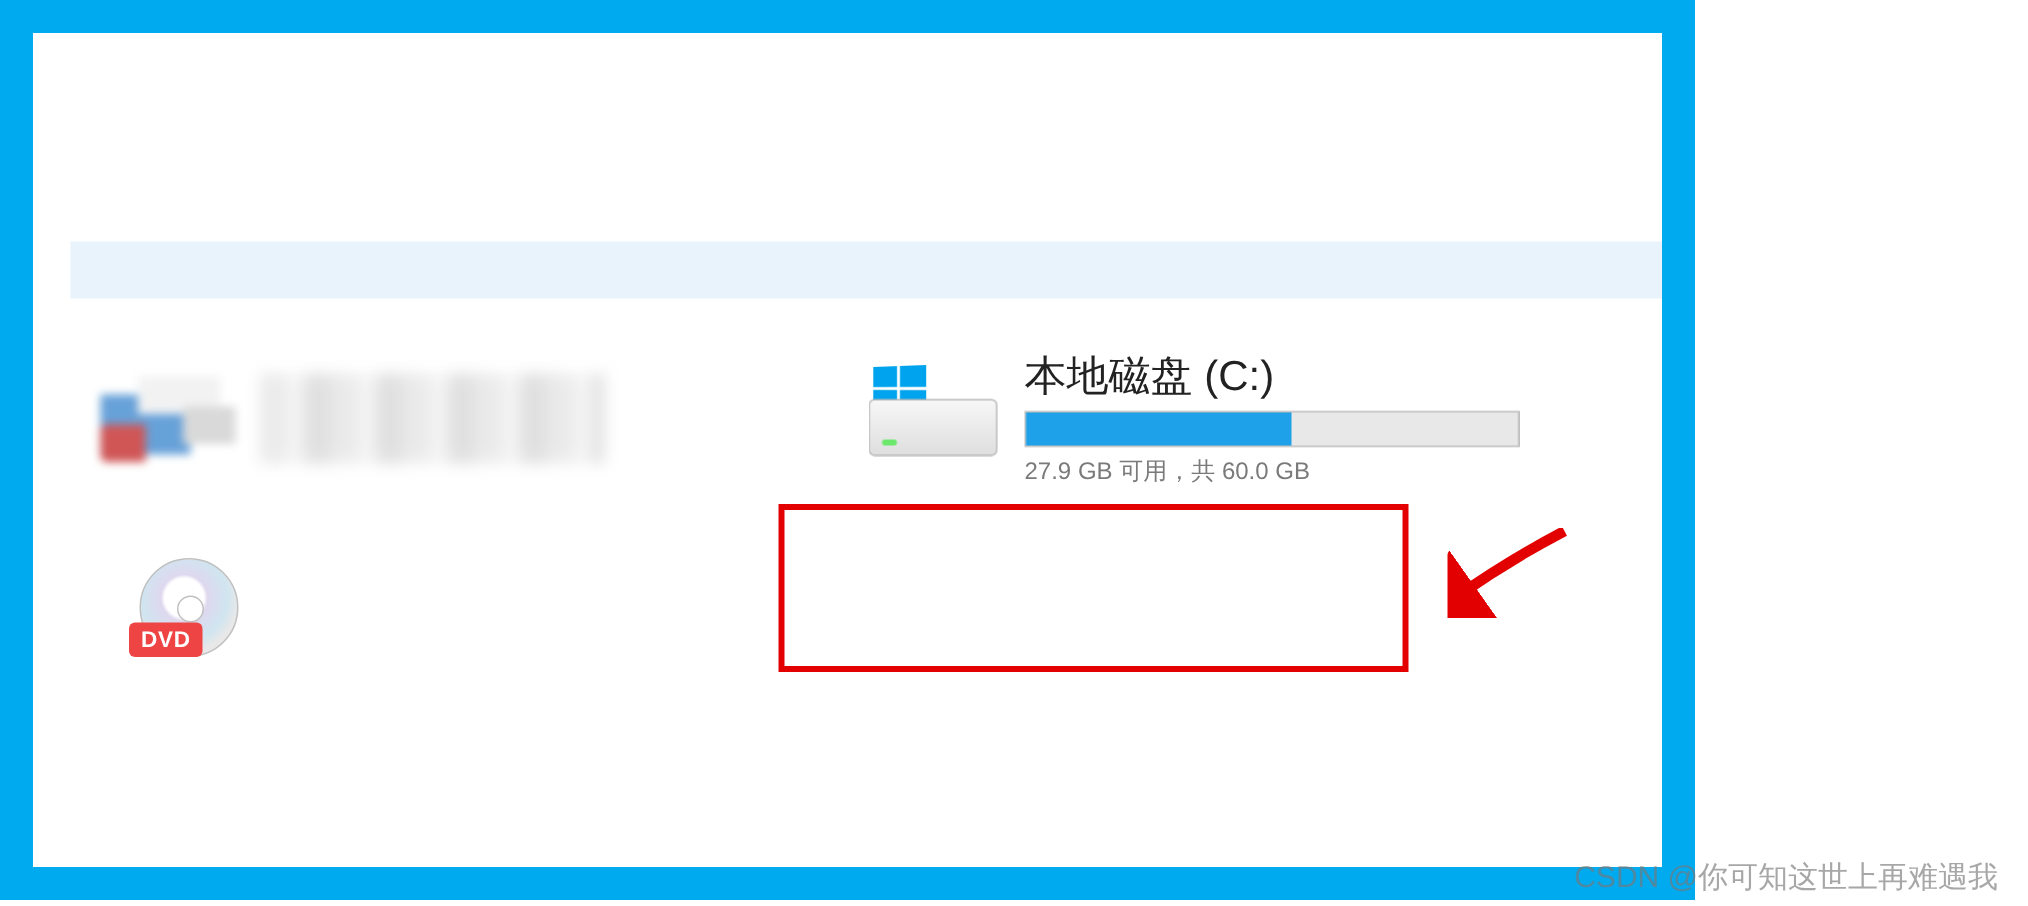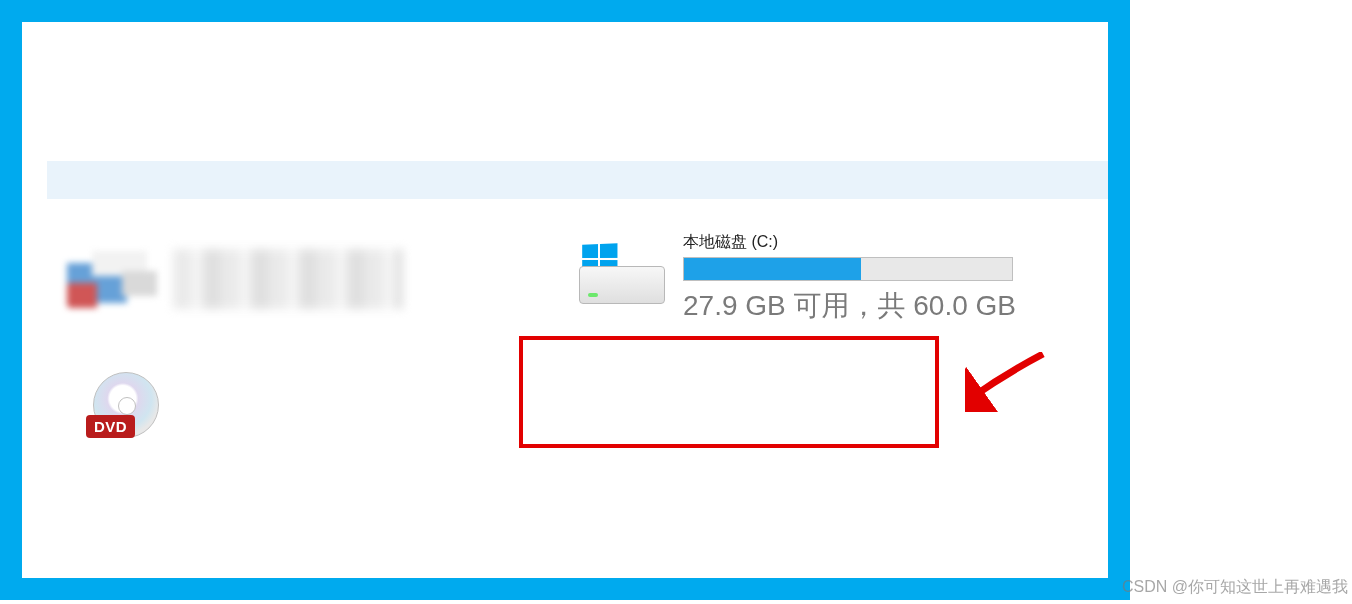--- a/index.html
+++ b/index.html
@@ -78,36 +78,36 @@
     background: repeating-linear-gradient(90deg,#ddd 0 18px,#eee 18px 30px,#ccc 30px 48px);
     opacity:0.6;
   }
   .drive-info {
     flex: 1;
     display: flex;
     flex-direction: column;
     gap: 4px;
   }
   .drive-name {
-    font-size: 16px;
+    font-size: 28px;
     color: #222;
   }
   .progress-bar {
     width: 330px;
     height: 24px;
     border: 1px solid #bfbfbf;
     background: #e8e8e8;
     position: relative;
   }
   .progress-fill {
     height: 100%;
     background: #1ea1e8;
   }
   .drive-stats {
-    font-size: 28px;
+    font-size: 16px;
     color: #7a7a7a;
     margin-top: 2px;
   }
   .hdd-icon {
     width: 86px;
     height: 50px;
     background: linear-gradient(#f7f7f7,#dfdfdf);
     border: 1px solid #b8b8b8;
     border-radius: 4px;
     position: relative;
@@ -148,21 +148,21 @@
     border:1px solid #c0c0c0;
     position:absolute; left:7px; top:0;
   }
   .dvd-disc::after {
     content:""; position:absolute; left:50%; top:50%;
     width:16px; height:16px; margin:-8px 0 0 -8px;
     border-radius:50%; background:#fff; border:1px solid #c0c0c0;
   }
   .dvd-label {
     position:absolute; left:0; bottom:0;
-    background:#b91c1c; color:#fff;
+    background:#ef4444; color:#fff;
     font-size:15px; font-weight:bold;
     padding:3px 8px; border-radius:4px;
     letter-spacing:0.5px;
     margin-top:17px;
   }
   .dvd-item {
     display:flex; align-items:center; gap:16px;
     width:420px; height:100px;
     padding:8px 14px; cursor:pointer;
   }
@@ -178,23 +178,23 @@
   .arrow-annotation {
     position:absolute;
     left:943px;
     top:330px;
     width:80px;
     height:60px;
     pointer-events:none;
   }
   .watermark {
     position:absolute;
-    right:4px;
+    right:20px;
     bottom:6px;
-    font-size:16px;
+    font-size:20px;
     color:rgba(120,120,120,0.65);
     font-family:"Microsoft YaHei",sans-serif;
   }
 </style>
 </head>
 <body>
 
 <div class="outer-frame">
   <div class="inner">
 

